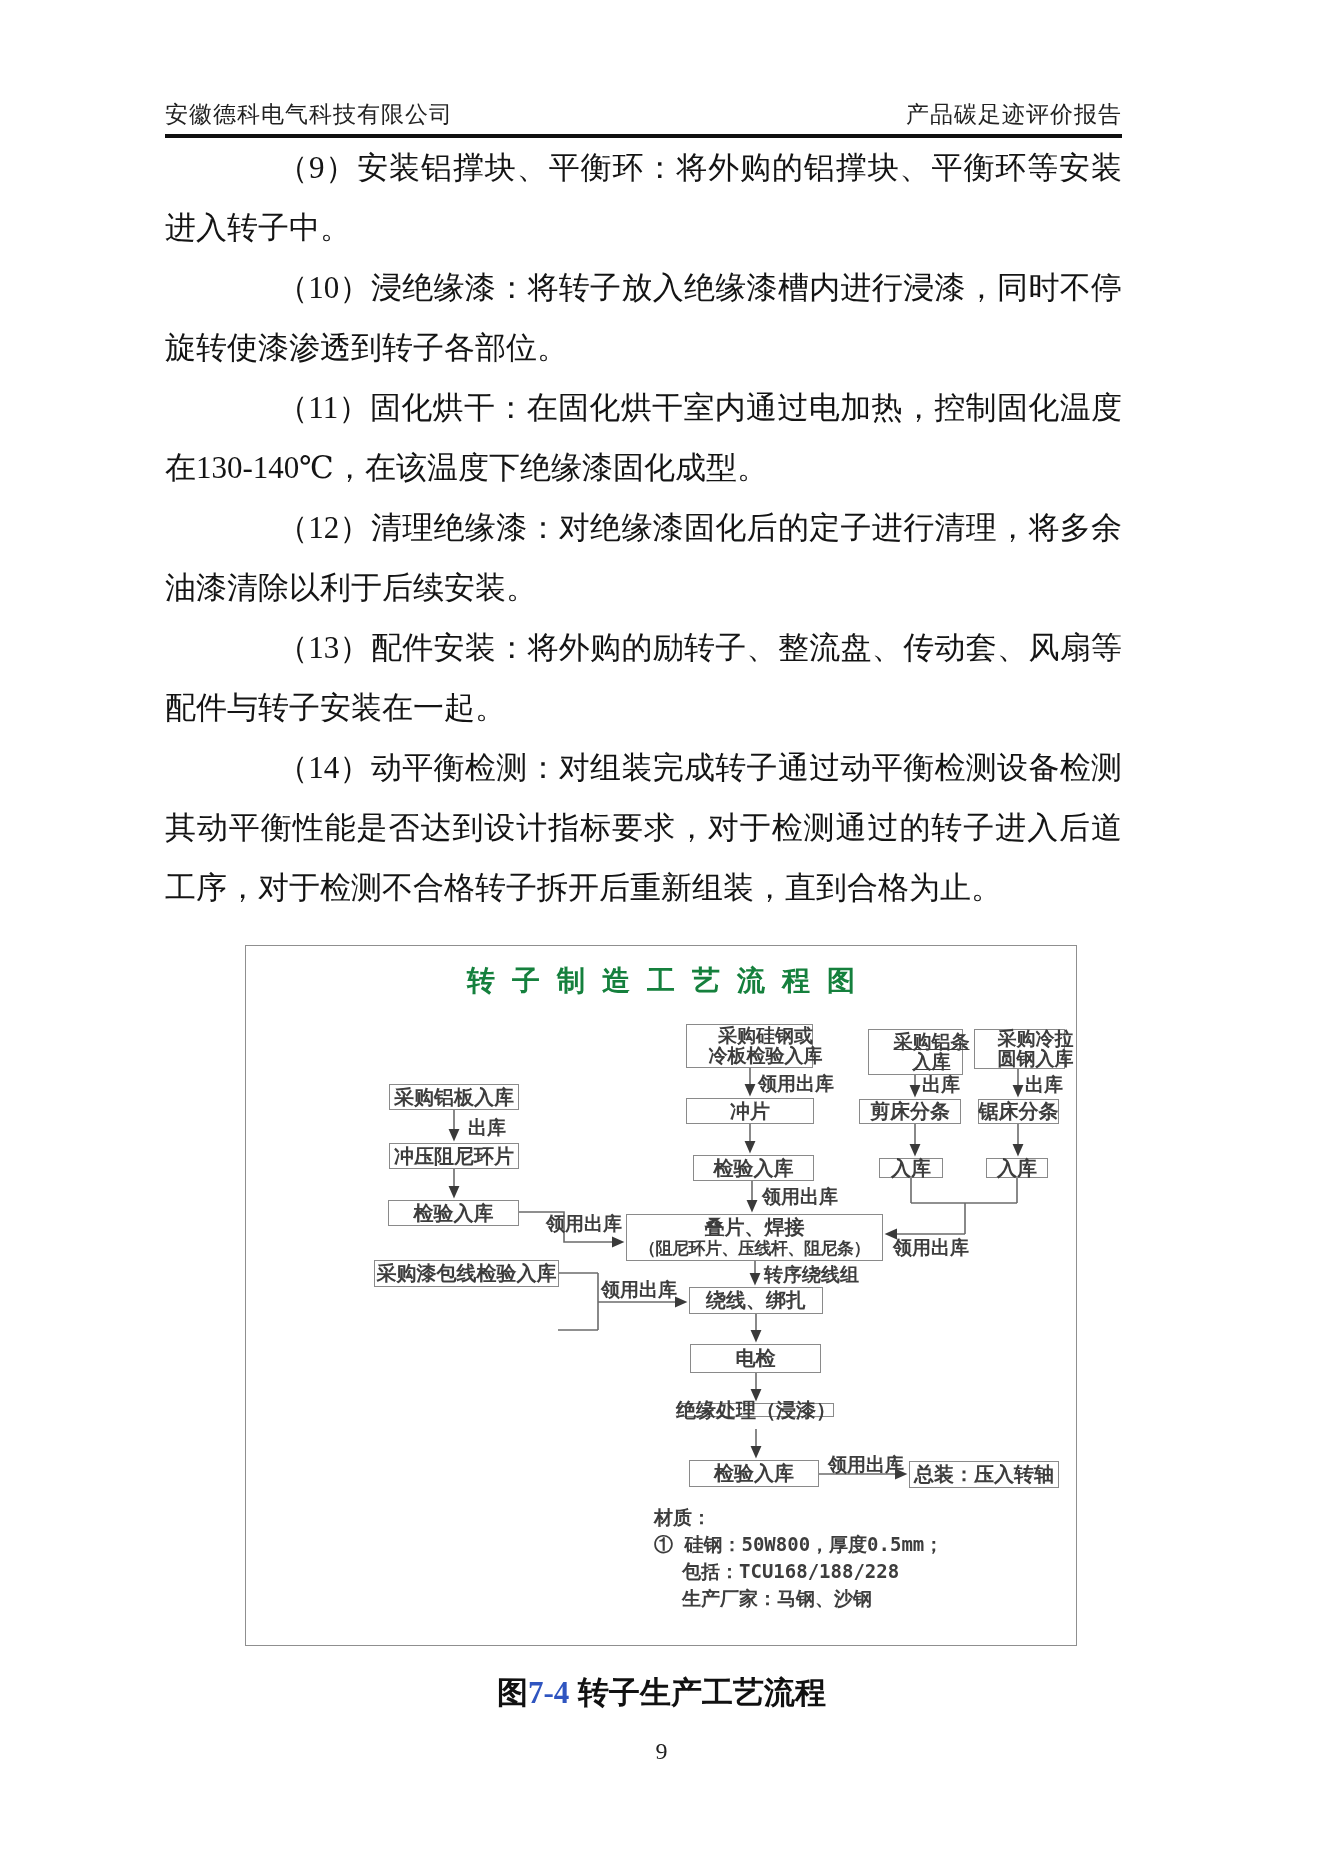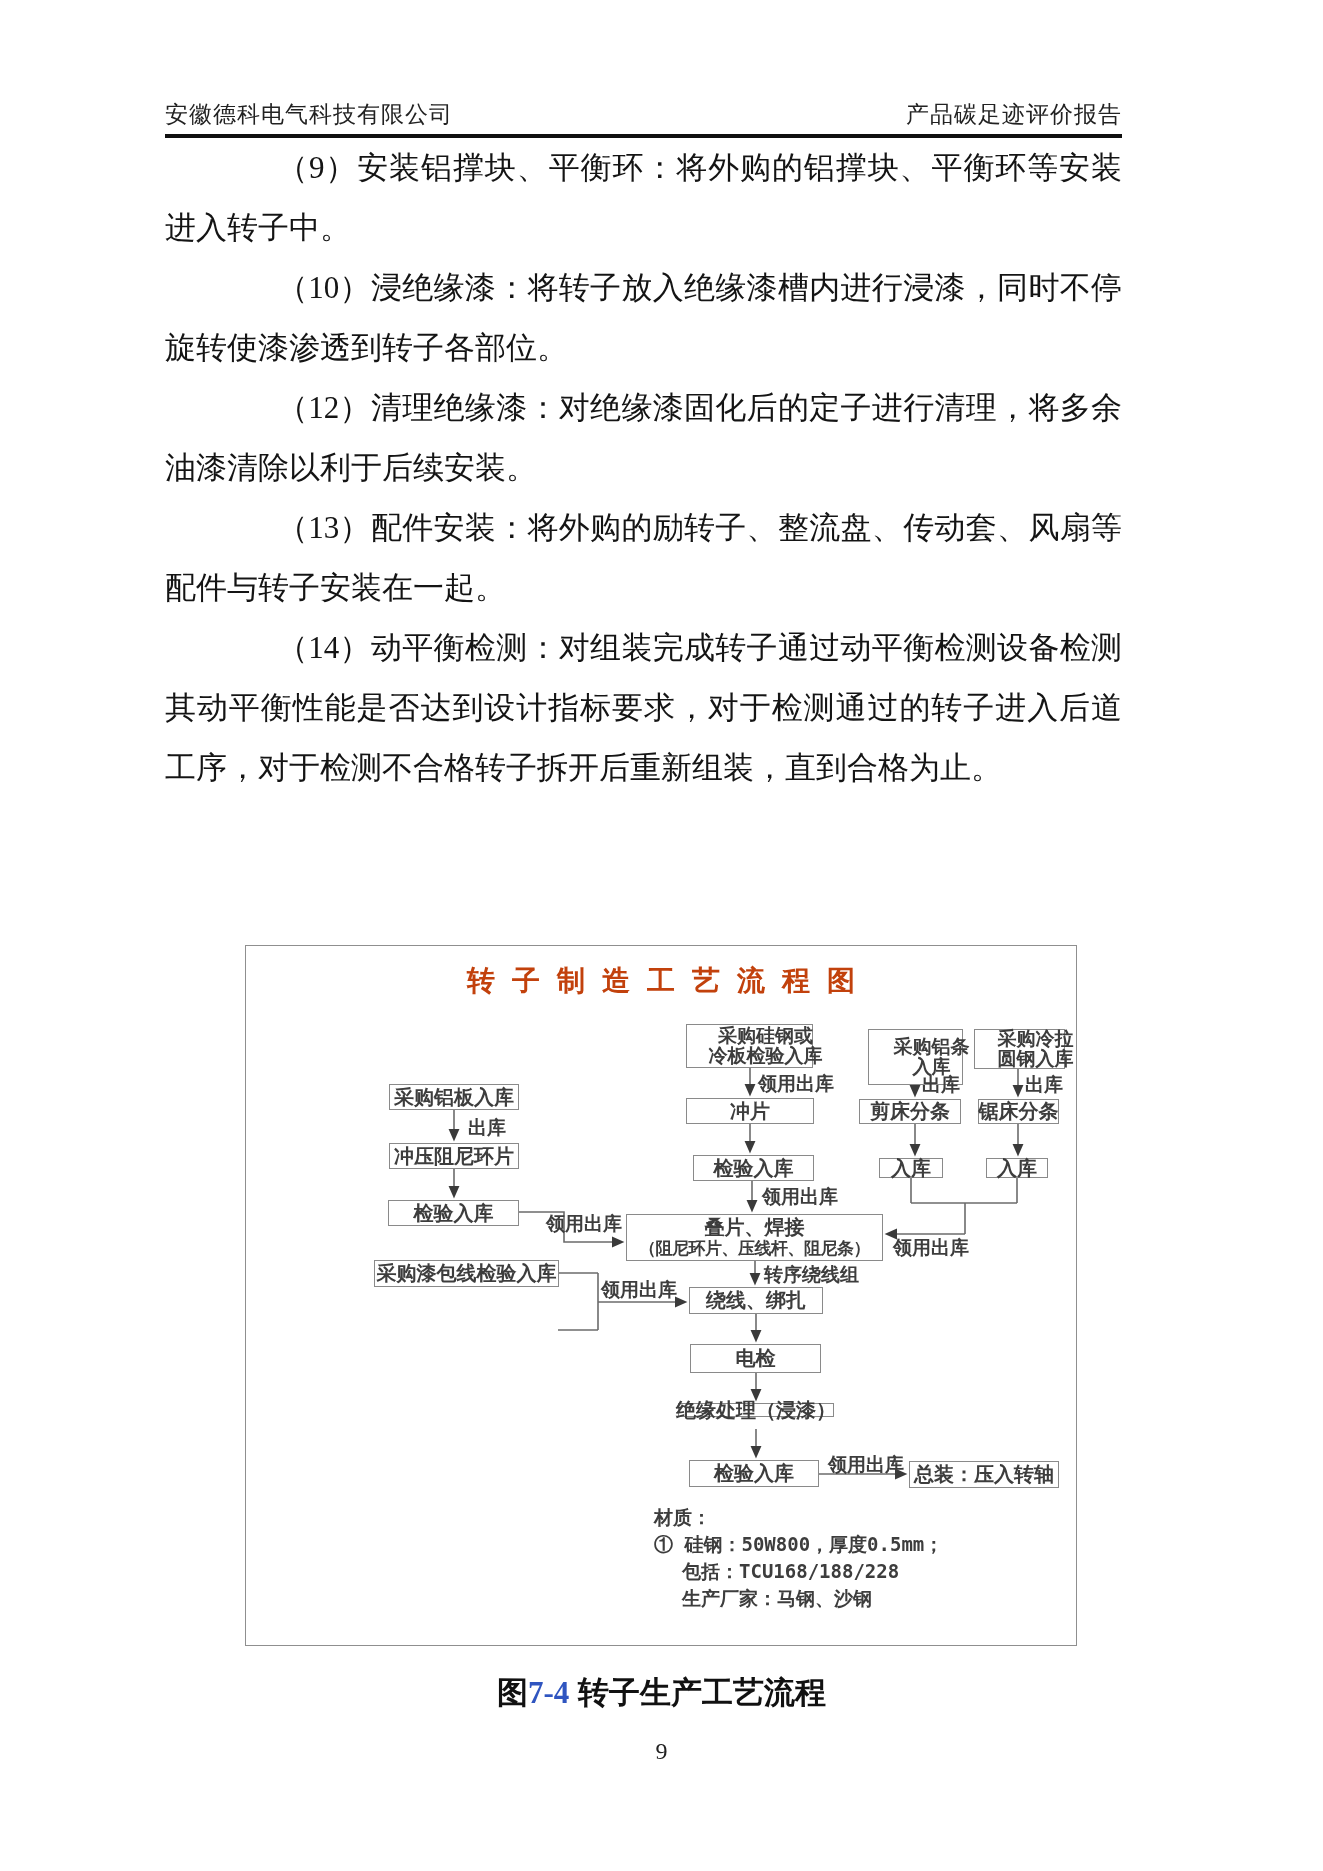--- a/index.html
+++ b/index.html
@@ -32,21 +32,21 @@
   
   .fig {
     position:absolute; left:245px; top:945px; width:832px; height:701px;
     border:1px solid #8f8f8f; background:#fff;
     font-family:"Liberation Sans","DejaVu Sans",sans-serif;
     color:#3d3d3d;
   }
   .fig-title {
     position:absolute; left:0; top:16px; width:100%;
     text-align:center; font-size:28px; font-weight:bold;
-    letter-spacing:17px; text-indent:17px; color:#c2410c;
+    letter-spacing:17px; text-indent:17px; color:#15803d;
   }
   .fbox {
     position:absolute; border:1.5px solid #8a8a8a; background:#fff;
     display:flex; flex-direction:column; justify-content:center; align-items:center;
     font-size:20px; font-weight:bold; line-height:21px; text-align:center;
     white-space:nowrap;
   }
   .fbox.small2 { font-size:19px; line-height:20px;padding-left:32px; }
   .fbox .sub { font-size:17px; letter-spacing:-0.5px; }
   .flbl {
@@ -81,20 +81,21 @@
 
   <div class="hdr">
     <span>安徽德科电气科技有限公司</span>
     <span>产品碳足迹评价报告</span>
   </div>
   <div class="hdr-rule"></div>
 
   <div class="body-text">
     <p>（9）安装铝撑块、平衡环：将外购的铝撑块、平衡环等安装进入转子中。</p>
     <p>（10）浸绝缘漆：将转子放入绝缘漆槽内进行浸漆，同时不停旋转使漆渗透到转子各部位。</p>
+    <p>（11）固化烘干：在固化烘干室内通过电加热，控制固化温度在130-140℃，在该温度下绝缘漆固化成型。</p>
     <p>（12）清理绝缘漆：对绝缘漆固化后的定子进行清理，将多余油漆清除以利于后续安装。</p>
     <p>（13）配件安装：将外购的励转子、整流盘、传动套、风扇等配件与转子安装在一起。</p>
     <p>（14）动平衡检测：对组装完成转子通过动平衡检测设备检测其动平衡性能是否达到设计指标要求，对于检测通过的转子进入后道工序，对于检测不合格转子拆开后重新组装，直到合格为止。</p>
   </div>
 
   <div class="fig">
     <div class="fig-title">转子制造工艺流程图</div>
 
     <svg class="connectors" viewBox="0 0 832 701" xmlns="http://www.w3.org/2000/svg">
       <defs>
@@ -177,21 +178,21 @@
       <span>绝缘处理（浸漆）</span>
       </div>
     <div class="fbox" style="left:443px; top:514px; width:130px; height:27px;">
       <span>检验入库</span>
       </div>
     <span class="flbl" style="left:582px; top:509px;">领用出库</span>
     <div class="fbox" style="left:663px; top:515px; width:150px; height:27px;">
       <span>总装：压入转轴</span>
       </div>
 
-    <div class="fbox small2" style="left:622px; top:83px; width:95px; height:56px;">
+    <div class="fbox small2" style="left:622px; top:83px; width:95px; height:46px;text-decoration:underline;">
       <span>采购铝条</span>
       <span>入库</span>
       </div>
     <span class="flbl" style="left:676px; top:129px;">出库</span>
     <div class="fbox" style="left:613px; top:153px; width:102px; height:25px;">
       <span>剪床分条</span>
       </div>
     <div class="fbox" style="left:633px; top:212px; width:64px; height:20px;">
       <span>入库</span>
       </div>

